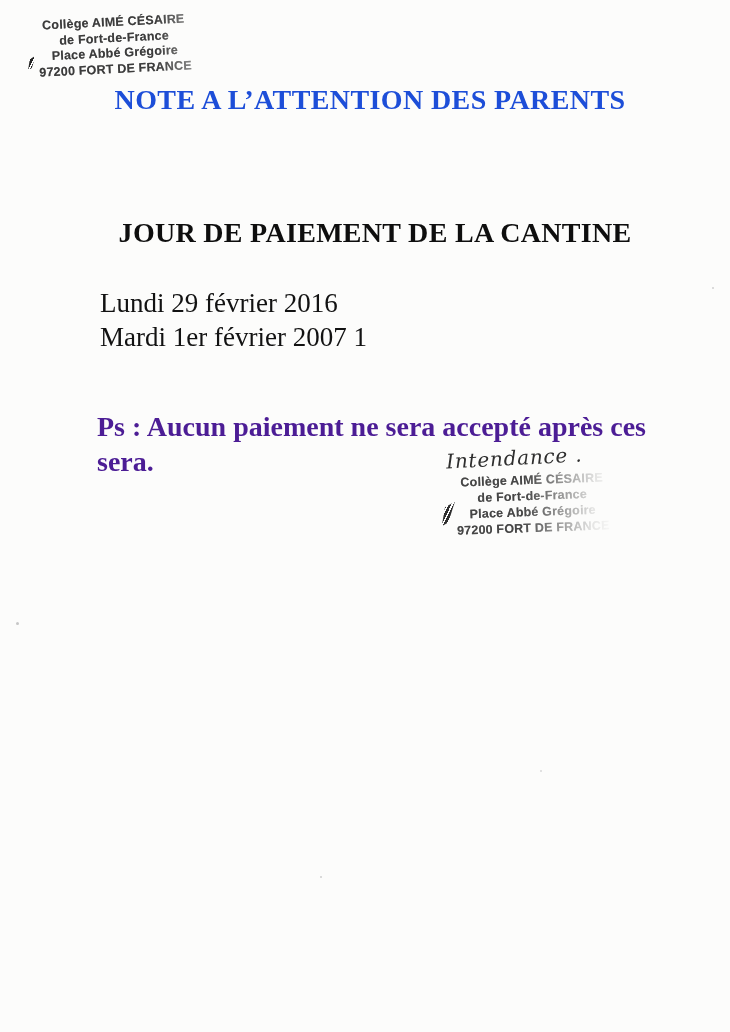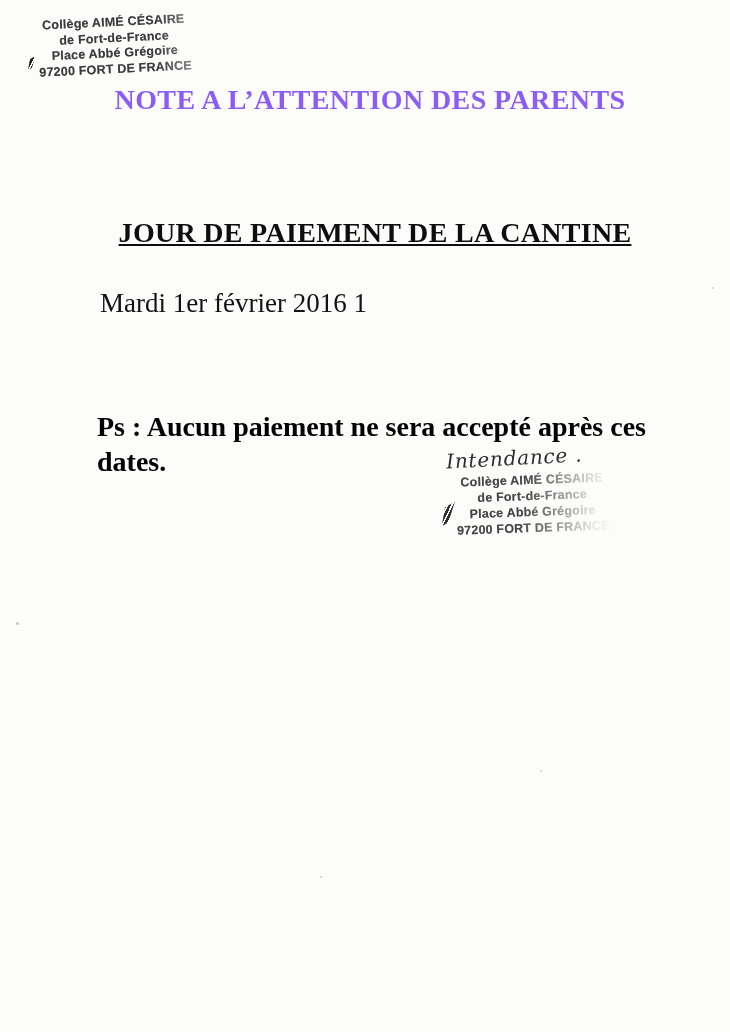--- a/index.html
+++ b/index.html
@@ -55,51 +55,50 @@
   .doc-title {
     position: absolute;
     left: 65px;
     top: 83px;
     width: 610px;
     text-align: center;
     font-weight: 700;
     font-size: 28px;
     line-height: 34px;
     letter-spacing: 0.4px;
-    color: #8b5cf6;
+    color: #1d4ed8;
   }
   .doc-subtitle {
     position: absolute;
     left: 65px;
     top: 217px;
     width: 620px;
     text-align: center;
     font-weight: 700;
     font-size: 28px;
     letter-spacing: 0.3px;
     color: #0e0e0e;
-    text-decoration: underline;
   }
   .date-list {
     position: absolute;
     left: 100px;
     top: 286px;
     font-size: 27px;
     line-height: 34px;
     color: #121212;
   }
   .ps-block {
     position: absolute;
     left: 97px;
     top: 409px;
     width: 555px;
     font-weight: 700;
     font-size: 28px;
     line-height: 35px;
-    color: #000000;
+    color: #4c1d95;
   }
 
   
   .handwriting {
     position: absolute;
     left: 446px;
     top: 446px;
     font-family: "DejaVu Serif", serif;
     font-style: italic;
     font-size: 20px;
@@ -129,26 +128,27 @@
     <div>97200 FORT DE FRANCE</div>
   </div>
 
   <div class="doc-title">
     <div>NOTE A L’ATTENTION DES PARENTS</div>
   </div>
 
   <div class="doc-subtitle">JOUR DE PAIEMENT DE LA CANTINE</div>
 
   <div class="date-list">
-    <div>Mardi 1er février 2016 1</div>
+    <div>Lundi 29 février 2016</div>
+    <div>Mardi 1er février 2007 1</div>
   </div>
 
   <div class="ps-block">
     <div>Ps : Aucun paiement ne sera accepté après ces</div>
-    <div>dates.</div>
+    <div>sera.</div>
   </div>
 
   <div class="handwriting">Intendance .</div>
 
   <div class="stamp stamp-bottom">
     <div class="stamp-emblem emblem-large"></div>
     <div>Collège AIMÉ CÉSAIRE</div>
     <div>de Fort-de-France</div>
     <div>Place Abbé Grégoire</div>
     <div>97200 FORT DE FRANCE</div>

